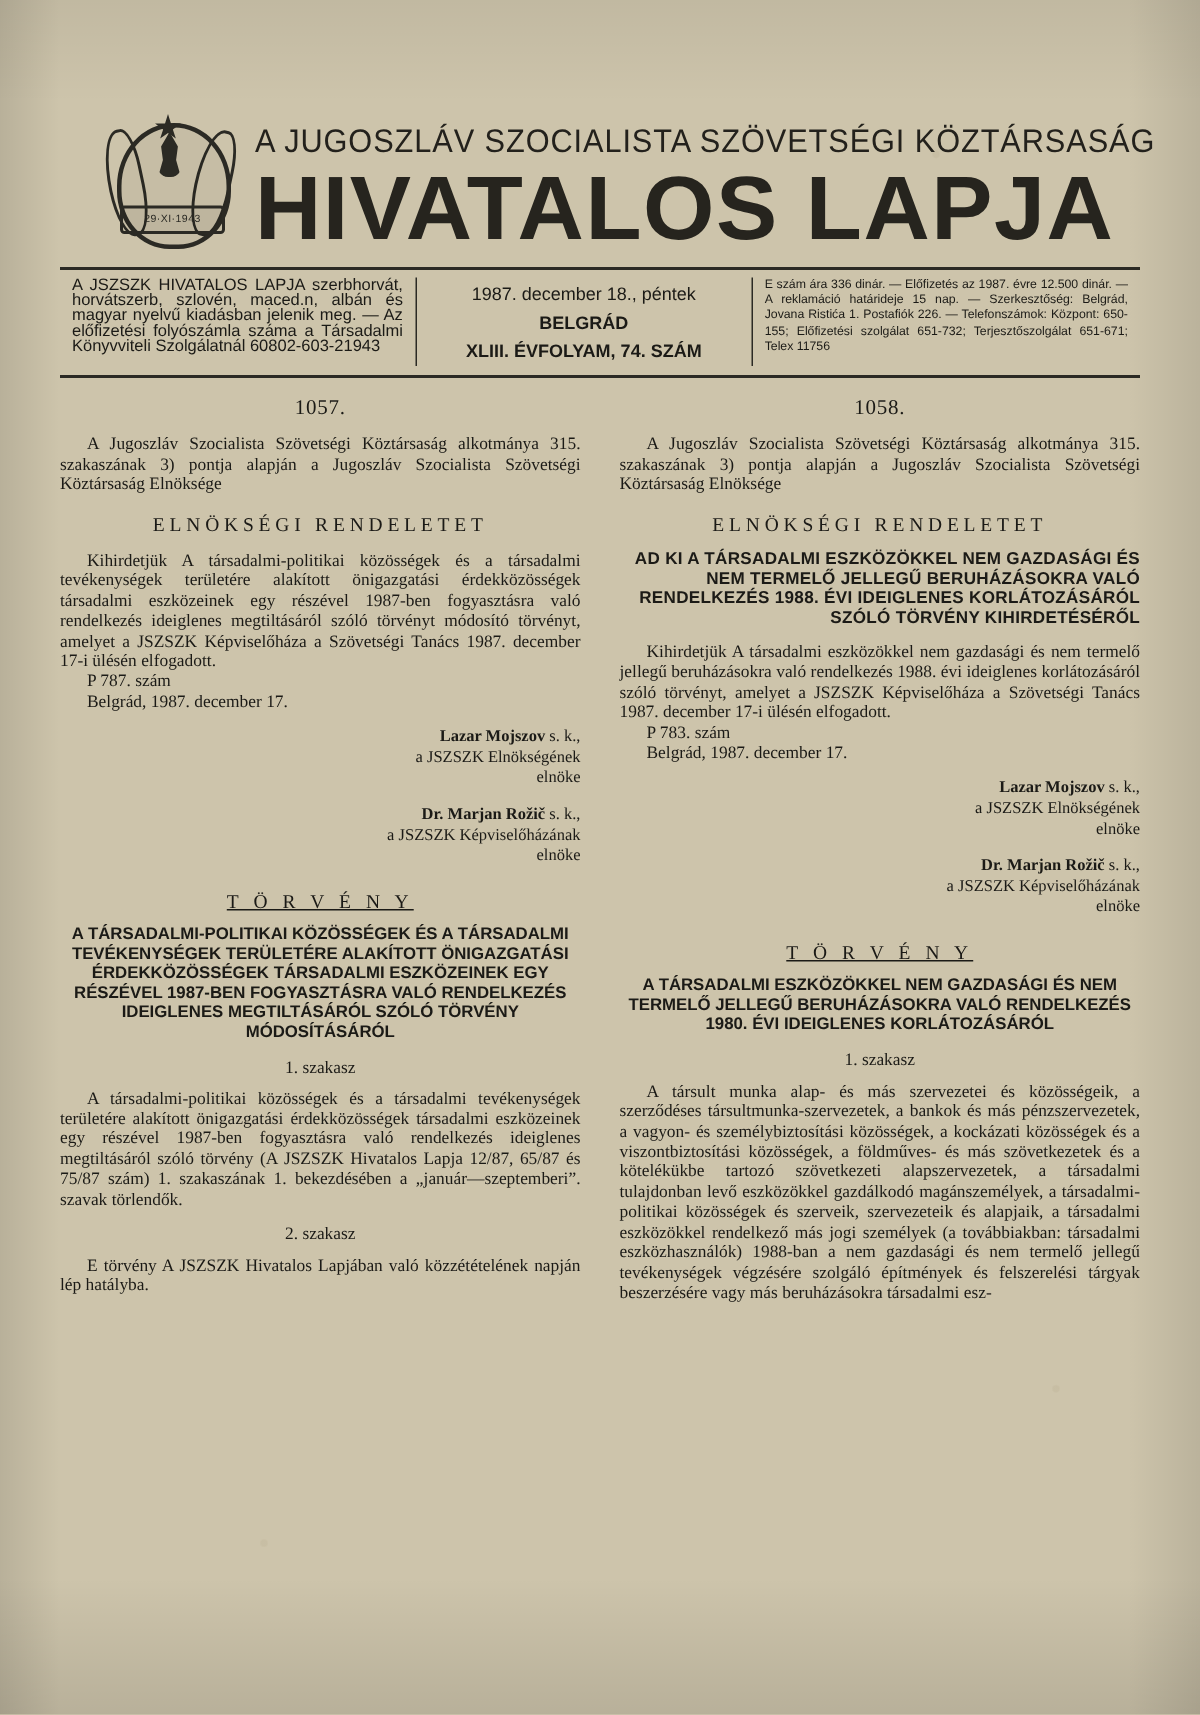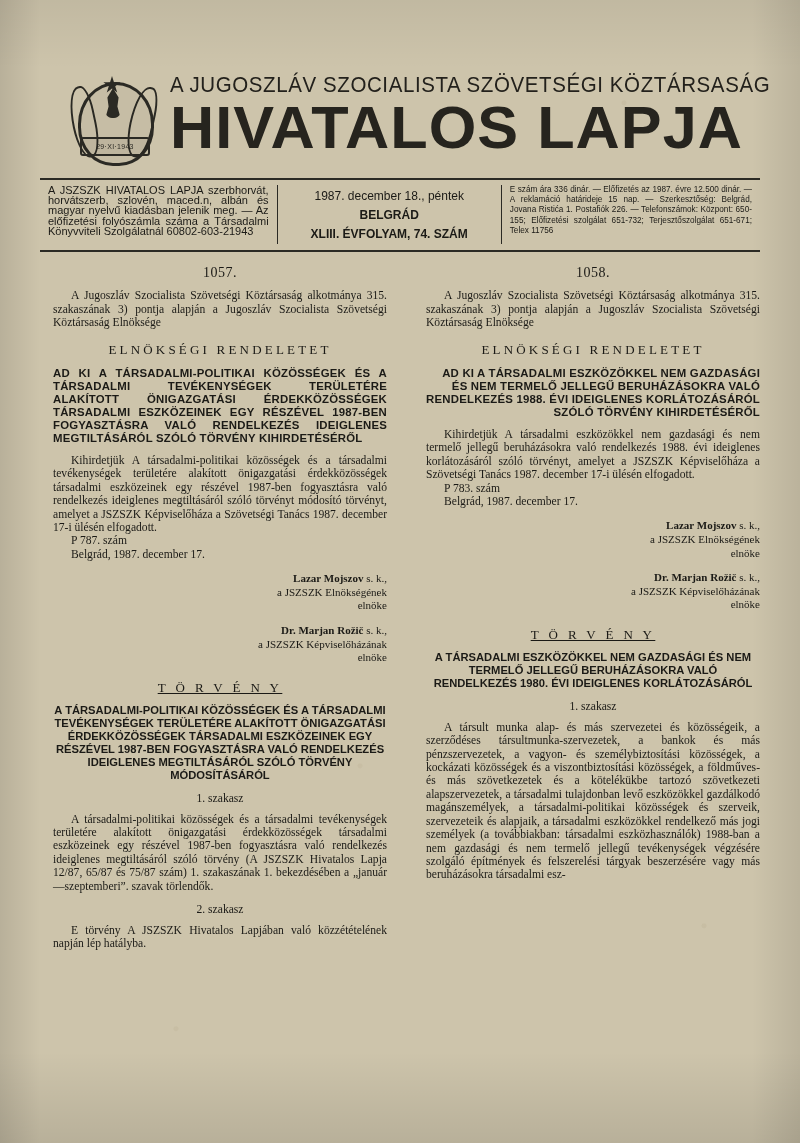--- a/index.html
+++ b/index.html
@@ -36,21 +36,21 @@
       radial-gradient(circle at 88% 81%, rgba(120,100,60,0.08) 0 2px, transparent 3px),
       radial-gradient(circle at 22% 90%, rgba(120,100,60,0.07) 0 2px, transparent 3px);
     opacity: .8;
   }
 
   
   .masthead {
     position: relative;
     padding-top: 58px;
     display: flex;
-    align-items: center;
+    align-items: flex-end;
   }
   .emblem {
     width: 86px;
     height: 96px;
     flex: 0 0 86px;
     position: relative;
     margin-top: 14px;
     margin-left: 30px;
   }
   .emblem .torch-body {
@@ -168,21 +168,20 @@
   .columns {
     display: flex;
     margin-top: 14px;
     gap: 26px;
   }
   .col-body {
     width: 347px;
     font-size: 11.6px;
     line-height: 13.4px;
     text-align: justify;
-    margin-left: 13px;
   }
   .actnum {
     font-size: 14px;
     font-weight: normal;
     text-align: center;
     margin-bottom: 10px;
     letter-spacing: .5px;
   }
   .col-body p {
     margin: 0 0 0 0;
@@ -268,21 +267,20 @@
     </div>
     <div class="col right">E szám ára 336 dinár. — Előfizetés az 1987. évre 12.500 dinár. — A reklamáció határideje 15 nap. — Szerkesztőség: Belgrád, Jovana Ristića 1. Postafiók 226. — Telefonszámok: Központ: 650-155; Előfizetési szolgálat 651-732; Terjesztőszolgálat 651-671; Telex 11756</div>
   </div>
 
   <div class="columns">
 
     <div class="col-body">
       <div class="actnum">1057.</div>
       <p>A Jugoszláv Szocialista Szövetségi Köztársaság alkotmánya 315. szakaszának 3) pontja alapján a Jugoszláv Szocialista Szövetségi Köztársaság Elnöksége</p>
       <div class="heading-sp">ELNÖKSÉGI RENDELETET</div>
-      <div class="heading-bold justified">AD KI A TÁRSADALMI-POLITIKAI KÖZÖSSÉGEK ÉS A TÁRSADALMI TEVÉKENYSÉGEK TERÜLETÉRE ALAKÍTOTT ÖNIGAZGATÁSI ÉRDEKKÖZÖSSÉGEK TÁRSADALMI ESZKÖZEINEK EGY RÉSZÉVEL 1987-BEN FOGYASZTÁSRA VALÓ RENDELKEZÉS IDEIGLENES MEGTILTÁSÁRÓL SZÓLÓ TÖRVÉNY KIHIRDETÉSÉRŐL</div>
       <p class="p-gap">Kihirdetjük A társadalmi-politikai közösségek és a társadalmi tevékenységek területére alakított önigazgatási érdekközösségek társadalmi eszközeinek egy részével 1987-ben fogyasztásra való rendelkezés ideiglenes megtiltásáról szóló törvényt módosító törvényt, amelyet a JSZSZK Képviselőháza a Szövetségi Tanács 1987. december 17-i ülésén elfogadott.</p>
       <p class="plain p-gap">P 787. szám</p>
       <p class="plain">Belgrád, 1987. december 17.</p>
 
       <div class="sign">
         <span class="nm">Lazar Mojszov</span>
         <span>s. k.,</span><br>
         <span>a JSZSZK Elnökségének</span><br>
         <span>elnöke</span>
       </div>

